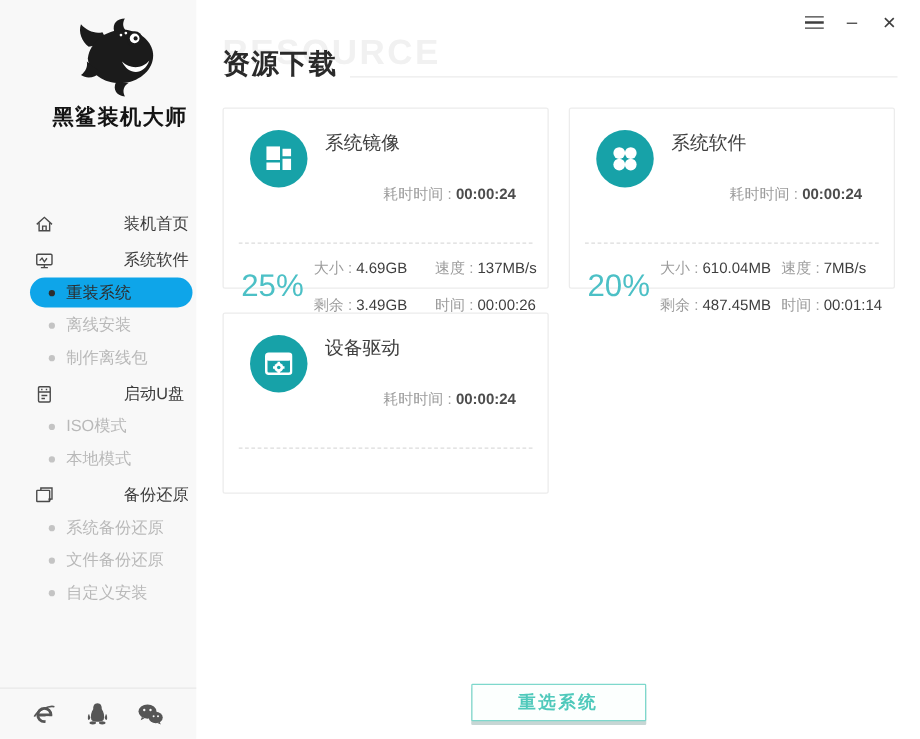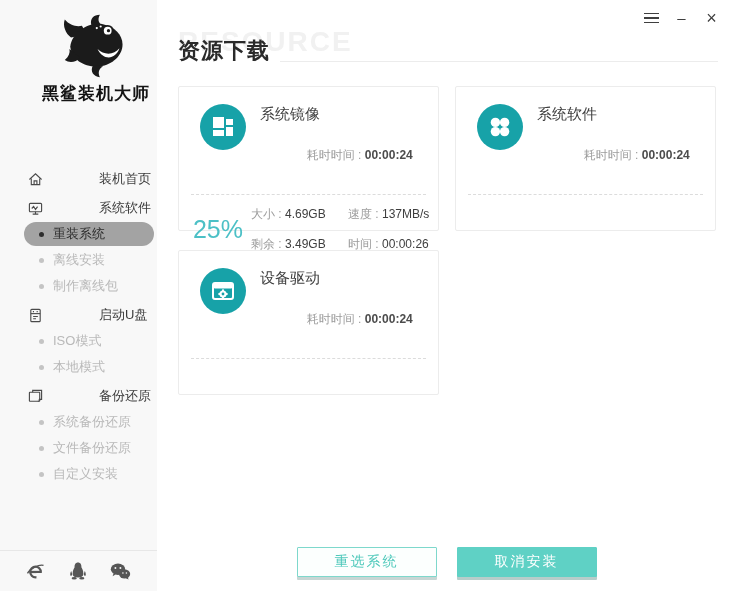--- a/index.html
+++ b/index.html
@@ -18,21 +18,21 @@
   .logo { text-align:center; padding-top:14px;padding-left:35px; }
   .logo svg { display:block; margin:0 auto; }
   .logo-text { font-size:17px; font-weight:bold; color:#141414; letter-spacing:1px; margin-top:4px; }
 
   .nav { flex:1; margin-top:58px; font-size:13px; list-style:none; }
   .nav li { height:26px; display:flex; align-items:center; cursor:pointer; }
   .nav .section { color:#3c3c3c; padding-left:27px; margin-top:3px;gap:48px; }
   .nav .section .nav-icon { width:16px; height:16px; margin-right:8px; display:flex; align-items:center; justify-content:center; }
   .nav .sub { color:#b9b9b9; padding-left:39px; }
   .bullet { width:5px; height:5px; border-radius:50%; background:#c4c4c4; margin-right:9px; }
-  .nav .active { background:#a3a3a3; border-radius:13px; margin:1px 3px 1px 24px; padding-left:15px; color:#2d2d2d; height:24px; }
+  .nav .active { background:#0ea5e9; border-radius:13px; margin:1px 3px 1px 24px; padding-left:15px; color:#2d2d2d; height:24px; }
   .nav .active .bullet { background:#2d2d2d; }
 
   .sidebar-footer {
     height:41px; border-top:1px solid #e7e7e7;
     display:flex; align-items:center; justify-content:space-between; padding:0 26px;
   }
   .sidebar-footer .ficon { cursor:pointer; display:flex; }
 
   
   .main { flex:1; position:relative; padding:0 18px 0 21px; }
@@ -76,21 +76,21 @@
   .detail .cell { white-space:pre; }
   .detail b { font-weight:normal; color:#3e3e3e; }
 
   
   .foot-buttons {
     position:absolute; left:0; right:0; bottom:14px;
     display:flex; justify-content:center; gap:20px;
   }
   .btn {
     width:140px; height:30px; font-size:14px; display:flex; align-items:center;
-    justify-content:center; cursor:pointer; letter-spacing:2px; border-radius:1px;
+    justify-content:center; cursor:pointer; letter-spacing:2px; border-radius:1px;font-weight:bold;
   }
   .btn-outline {
     background:#fcfffe; border:1px solid #7ed8cc; color:#4fc9bb;
     box-shadow:0 3px 0 rgba(130,165,160,.45);
   }
   .btn-fill {
     background:#5fd1c5; border:1px solid #5fd1c5; color:#fff;
     box-shadow:0 3px 0 rgba(110,155,150,.5);
   }
   svg { display:block; }
@@ -293,20 +293,29 @@
             </svg>
           </div>
           <div class="card-head">
             <div class="card-title">系统软件</div>
             <div class="card-elapsed">
               <span>耗时时间 : </span><b>00:00:24</b>
             </div>
           </div>
         </div>
         <div class="card-divider"></div>
+        <div class="card-bottom">
+          <div class="percent">20%</div>
+          <div class="detail">
+            <div class="cell"><span>大小 : </span><b>610.04MB</b></div>
+            <div class="cell"><span>速度 : </span><b>7MB/s</b></div>
+            <div class="cell"><span>剩余 : </span><b>487.45MB</b></div>
+            <div class="cell"><span>时间 : </span><b>00:01:14</b></div>
+          </div>
+        </div>
       </div>
 
       <div class="card">
         <div class="card-top">
           <div class="icon-circle">
             <svg width="22" height="20" viewBox="0 0 22 20">
               <rect x="1" y="2" width="20" height="16" rx="2" fill="none" stroke="#fff" stroke-width="2"></rect>
               <rect x="1" y="2" width="20" height="5.5" rx="2" fill="#fff"></rect>
               <g fill="#fff">
                 <circle cx="11" cy="13" r="3.6"></circle>
@@ -325,17 +334,16 @@
             </div>
           </div>
         </div>
         <div class="card-divider"></div>
       </div>
 
     </div>
 
     <div class="foot-buttons">
       <div class="btn btn-outline">重选系统</div>
-      <div class="btn btn-fill">取消安装</div>
     </div>
 
   </div>
 </div>
 
 </body></html>

